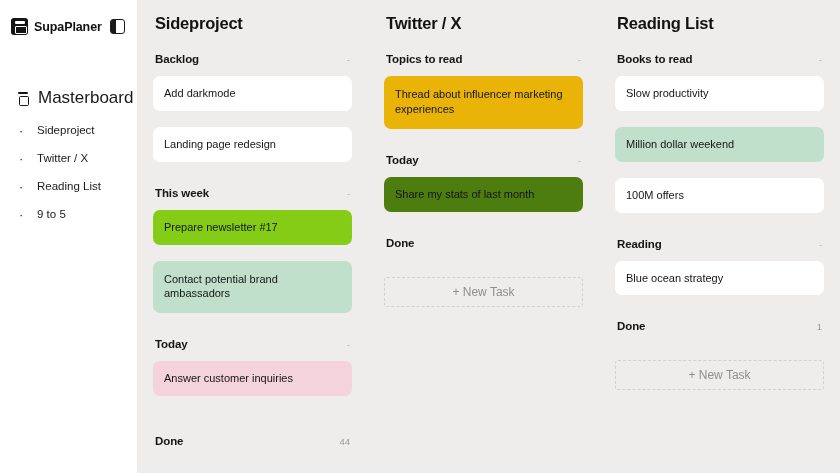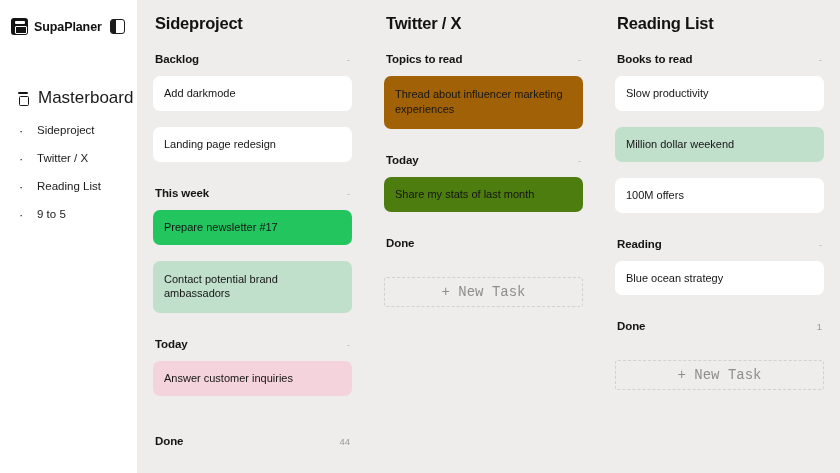--- a/index.html
+++ b/index.html
@@ -151,24 +151,23 @@
   .card.tall { padding: 11px 11px 12px 11px; }
 
   .spacer-sm { height: 9px; }
   .spacer-md { height: 14px; }
 
   .new-task {
     border: 1px dashed #d2d1cf;
     border-radius: 3px;
     height: 30px;
     display: flex; align-items: center; justify-content: center;
-    font-size: 14px; color: #8e8e8e;
+    font-size: 12px; color: #8e8e8e;
     cursor: pointer;
     margin-top: 3px;
-    font-family: Liberation Mono, monospace;
   }
 </style>
 </head>
 <body>
 
 <div class="app">
 
   <aside class="sidebar">
     <div class="brand-row">
       <div class="brand-logo"></div>
@@ -212,21 +211,21 @@
           </div>
           <div class="card" style="background: rgb(255, 255, 255);">Add darkmode</div>
           <div class="card" style="background: rgb(255, 255, 255);">Landing page redesign</div>
           <div class="spacer-sm"></div>
         </div>
         <div class="group">
           <div class="group-head">
             <span class="group-name">This week</span>
             <span class="group-count dash">-</span>
           </div>
-          <div class="card" style="background: #22c55e;">Prepare newsletter #17</div>
+          <div class="card" style="background: #84cc16;">Prepare newsletter #17</div>
           <div class="card tall" style="background: rgb(193, 224, 203);">Contact potential brand ambassadors</div>
           <div class="spacer-sm"></div>
         </div>
         <div class="group">
           <div class="group-head">
             <span class="group-name">Today</span>
             <span class="group-count dash">-</span>
           </div>
           <div class="card" style="background: rgb(244, 211, 221);">Answer customer inquiries</div>
           <div class="spacer-sm"></div>
@@ -243,21 +242,21 @@
         </div>
         <div class="new-task">+ New Task</div>
       </section>
       <section class="column col-2">
         <h2 class="col-title">Twitter / X</h2>
         <div class="group">
           <div class="group-head">
             <span class="group-name">Topics to read</span>
             <span class="group-count dash">-</span>
           </div>
-          <div class="card tall" style="background: #a16207;">Thread about influencer marketing experiences</div>
+          <div class="card tall" style="background: #eab308;">Thread about influencer marketing experiences</div>
           <div class="spacer-sm"></div>
         </div>
         <div class="group">
           <div class="group-head">
             <span class="group-name">Today</span>
             <span class="group-count dash">-</span>
           </div>
           <div class="card" style="background: #4d7c0f;">Share my stats of last month</div>
           <div class="spacer-sm"></div>
         </div>

